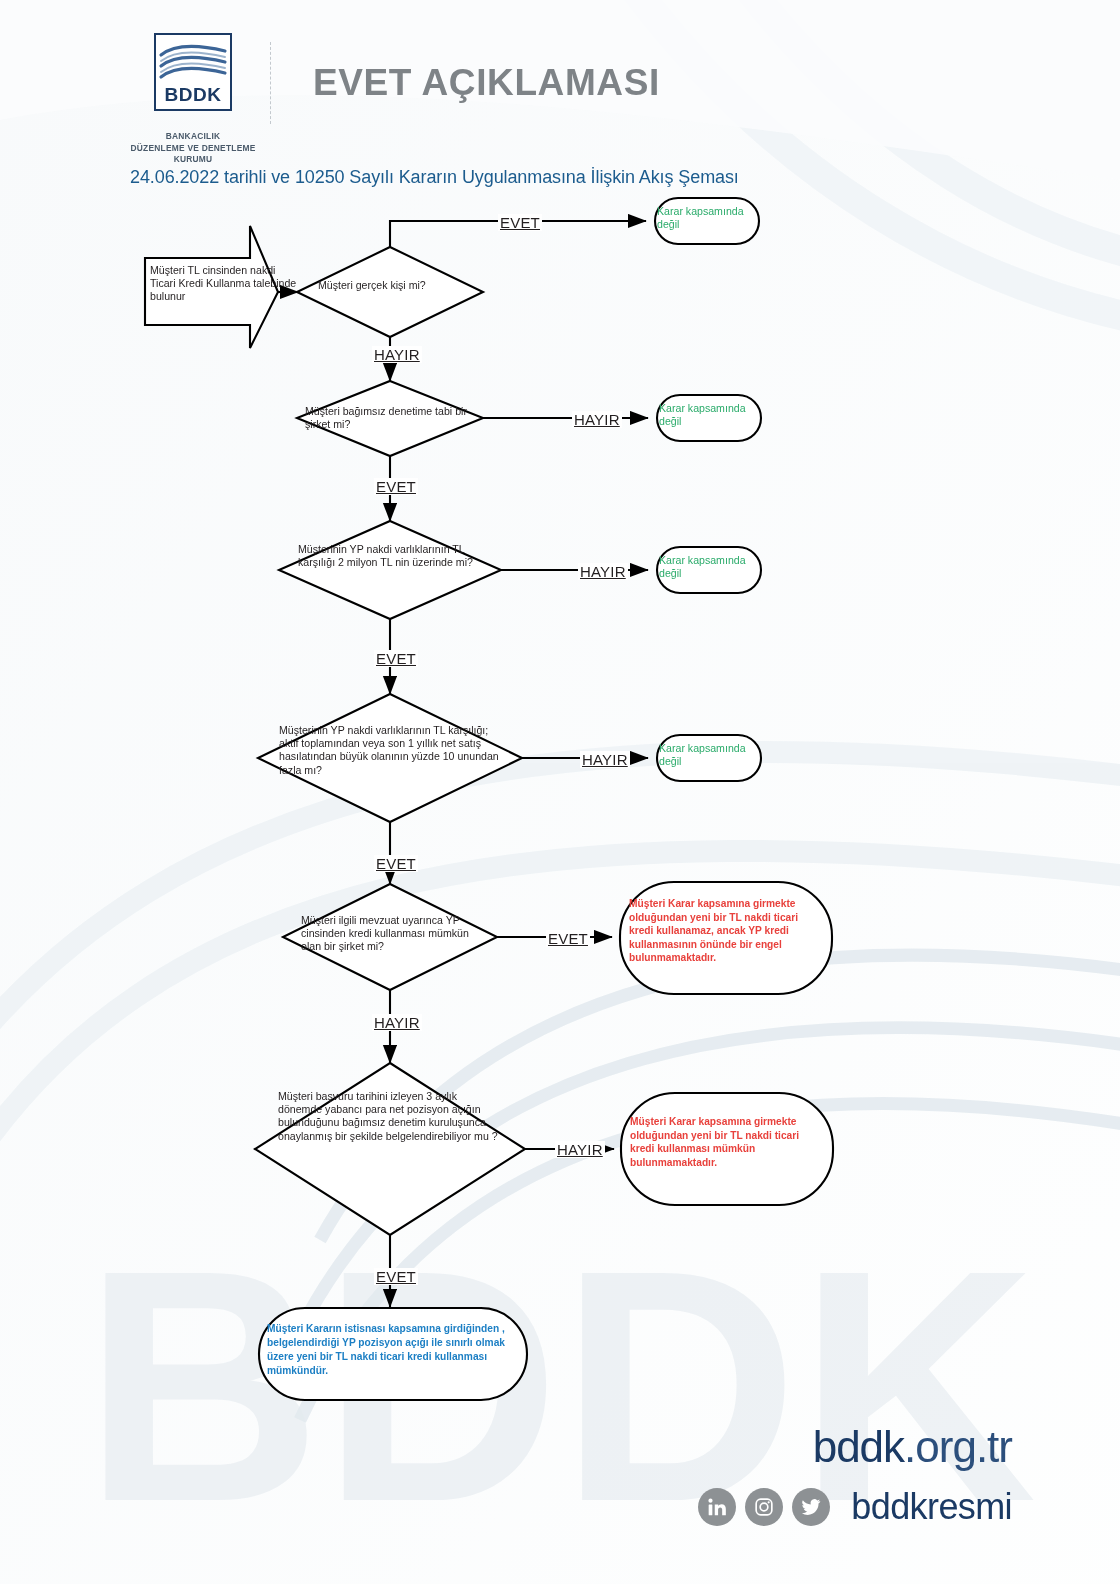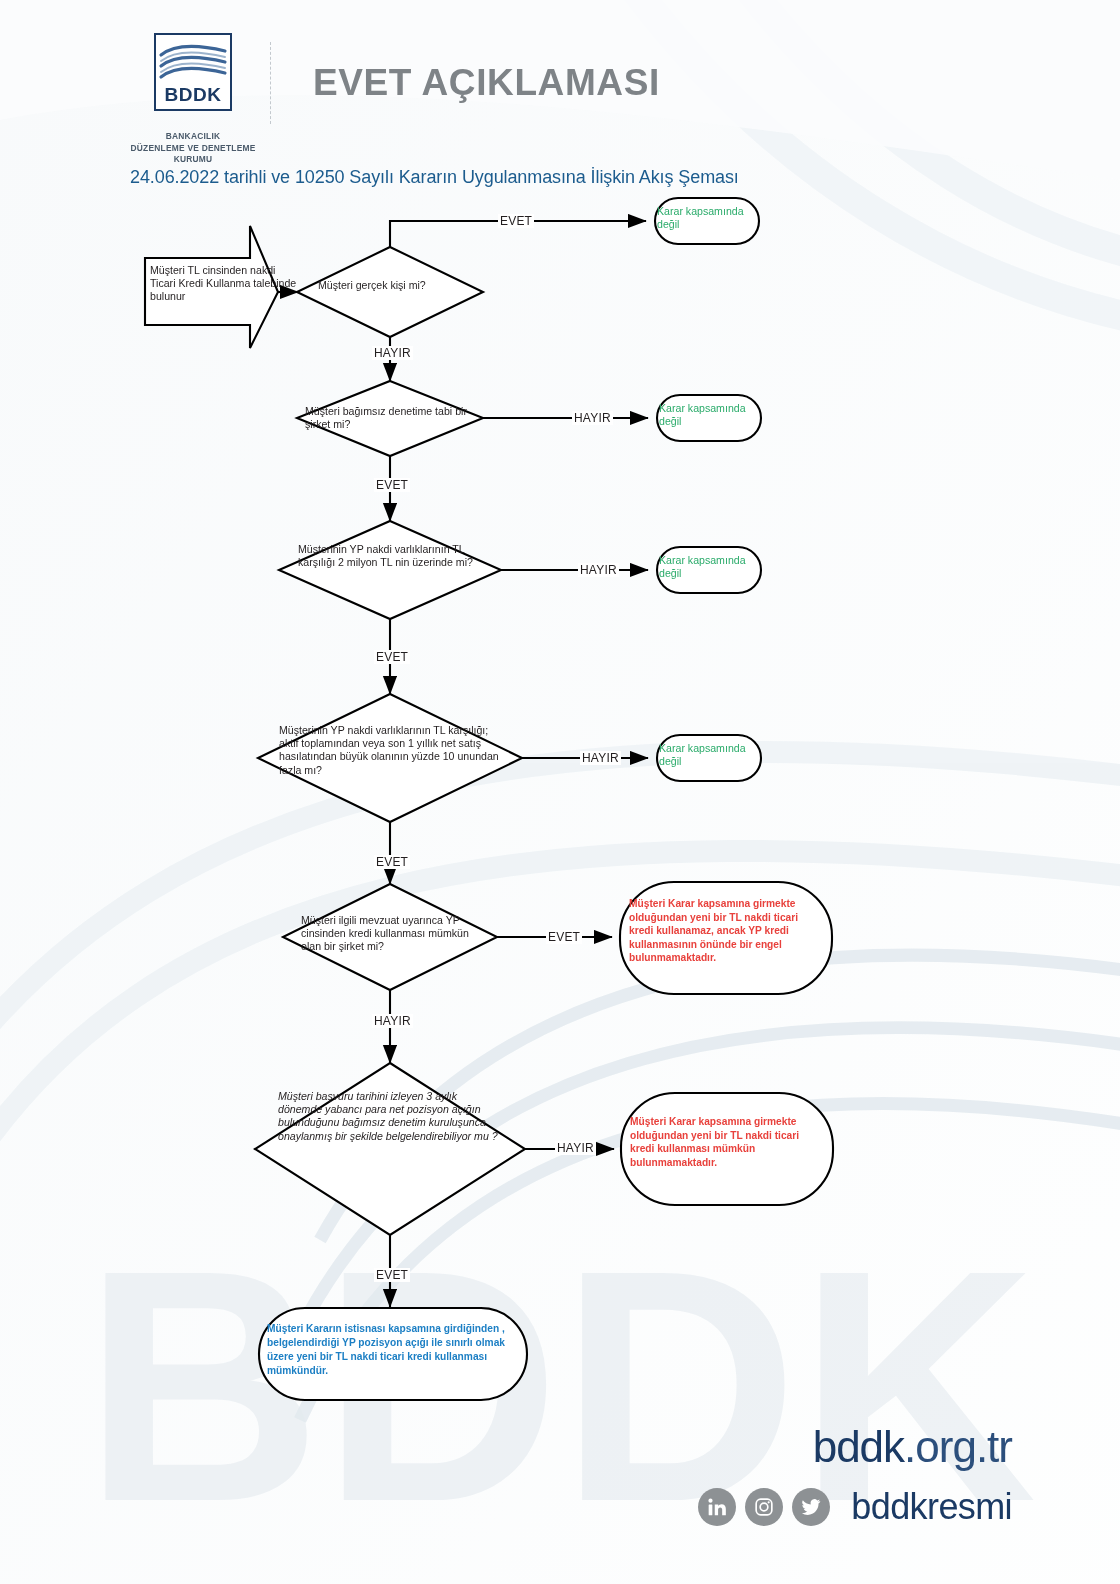--- a/index.html
+++ b/index.html
@@ -109,26 +109,27 @@
     font-size: 10.6px;
     color: #231f20;
     pointer-events: none;
   }
   .node-text.green  { color: #2aab6a; line-height: 13px; }
   .node-text.red    { color: #e8413c; font-weight: bold; line-height: 13.6px; }
   .node-text.blue   { color: #1c7fc4; font-weight: bold; line-height: 14px; }
 
   .edge-label {
     position: absolute;
-    font-size: 12px;
+    font-size: 15px;
     color: #231f20;
     letter-spacing: .2px;
     background: #ffffff;
     padding: 0 2px;
     white-space: nowrap;
+    text-decoration: underline;
   }
 
   
   #footer {
     position: absolute;
     left: 0; bottom: 0;
     width: 1120px; height: 190px;
   }
   #footer-url {
     position: absolute;
@@ -279,21 +280,21 @@
     <rect x="259" y="1308" width="268" height="92" rx="46" ry="46" fill="#ffffff" stroke="#000000" stroke-width="2.1"></rect>
   </svg>
 
   <div class="node-text" style="left:150px; top:264px; width:148px;">Müşteri TL cinsinden nakdi Ticari Kredi Kullanma talebinde bulunur</div>
 
   <div class="node-text" style="left:318px; top:279px; width:144px;">Müşteri gerçek kişi mi?</div>
   <div class="node-text" style="left:305px; top:405px; width:170px;">Müşteri bağımsız denetime tabi bir şirket mi?</div>
   <div class="node-text" style="left:298px; top:543px; width:190px;">Müşterinin YP nakdi varlıklarının TL karşılığı 2 milyon TL nin üzerinde mi?</div>
   <div class="node-text" style="left:279px; top:724px; width:223px;">Müşterinin YP nakdi varlıklarının TL karşılığı; aktif toplamından veya son 1 yıllık net satış hasılatından büyük olanının yüzde 10 unundan fazla mı?</div>
   <div class="node-text" style="left:301px; top:914px; width:180px;">Müşteri ilgili mevzuat uyarınca YP cinsinden kredi kullanması mümkün olan bir şirket mi?</div>
-  <div class="node-text" style="left:278px; top:1090px; width:224px;font-style:italic;">Müşteri başvuru tarihini izleyen 3 aylık dönemde yabancı para net pozisyon açığın bulunduğunu bağımsız denetim kuruluşunca onaylanmış bir şekilde belgelendirebiliyor mu ?</div>
+  <div class="node-text" style="left:278px; top:1090px; width:224px;">Müşteri başvuru tarihini izleyen 3 aylık dönemde yabancı para net pozisyon açığın bulunduğunu bağımsız denetim kuruluşunca onaylanmış bir şekilde belgelendirebiliyor mu ?</div>
 
   <div class="node-text green" style="left:657px; top:205px; width:100px;">Karar kapsamında değil</div>
   <div class="node-text green" style="left:659px; top:402px; width:100px;">Karar kapsamında değil</div>
   <div class="node-text green" style="left:659px; top:554px; width:100px;">Karar kapsamında değil</div>
   <div class="node-text green" style="left:659px; top:742px; width:100px;">Karar kapsamında değil</div>
 
   <div class="node-text red" style="left:629px; top:897px; width:194px; font-size:10.2px;">Müşteri Karar kapsamına girmekte olduğundan yeni bir TL nakdi ticari kredi kullanamaz, ancak YP kredi kullanmasının önünde bir engel bulunmamaktadır.</div>
   <div class="node-text red" style="left:630px; top:1115px; width:194px; font-size:10.2px;">Müşteri Karar kapsamına girmekte olduğundan yeni bir TL nakdi ticari kredi kullanması mümkün bulunmamaktadır.</div>
   <div class="node-text blue" style="left:267px; top:1322px; width:252px; font-size:10.2px;">Müşteri Kararın istisnası kapsamına girdiğinden , belgelendirdiği YP pozisyon açığı ile sınırlı olmak üzere yeni bir TL nakdi ticari kredi kullanması mümkündür.</div>
 

